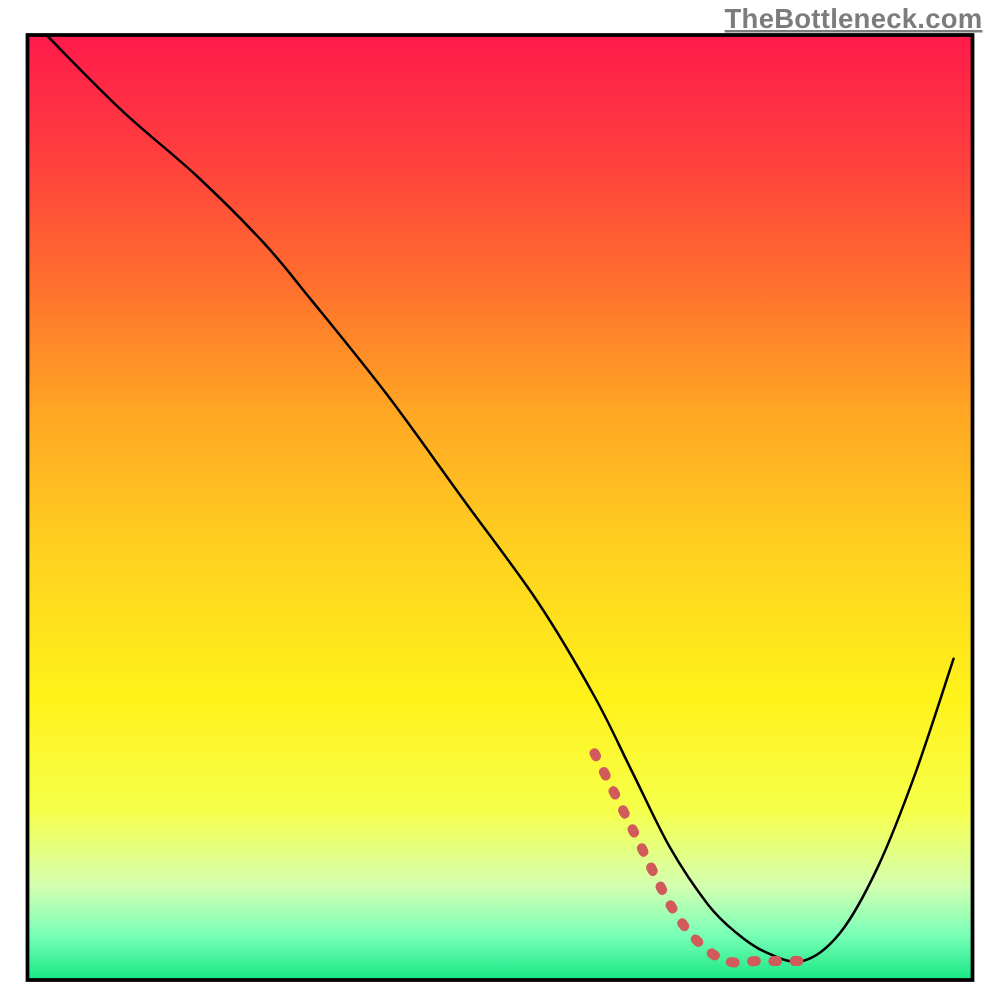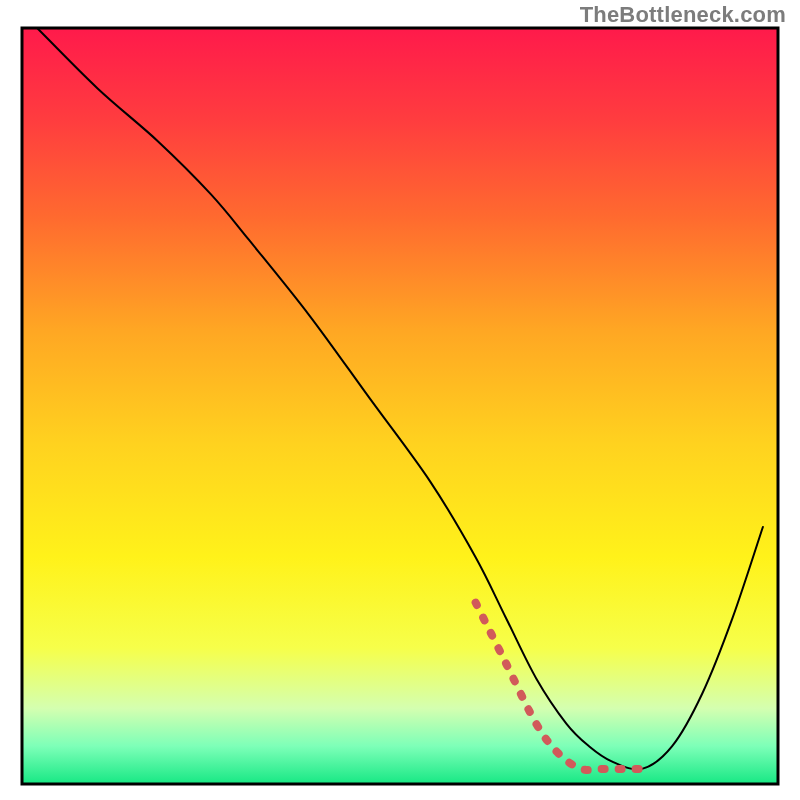--- a/index.html
+++ b/index.html
@@ -16,20 +16,21 @@
     height: 800px;
   }
   .watermark {
     position: absolute;
     top: 2px;
     right: 14px;
     font-size: 22px;
     font-weight: 600;
     color: #7c7c7c;
     letter-spacing: 0.2px;
+    text-decoration: underline;
   }
   svg {
     position: absolute;
     left: 0;
     top: 0;
   }
 </style>
 </head>
 <body>
 

